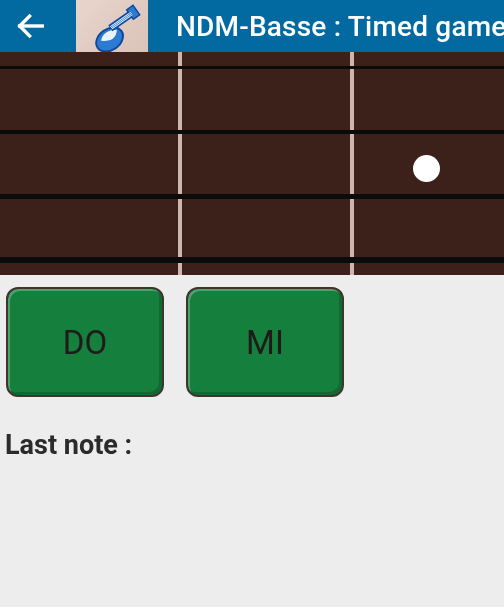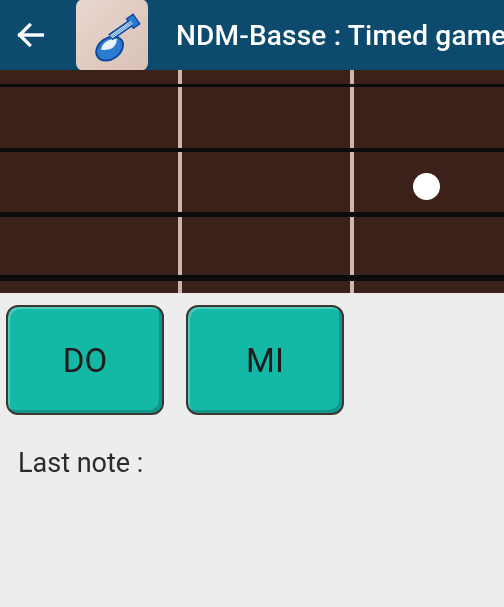--- a/index.html
+++ b/index.html
@@ -1,19 +1,19 @@
 <!DOCTYPE html>
 <html><head>
 <meta charset="utf-8">
 <style>
   * { box-sizing: border-box; margin: 0; padding: 0; }
   html, body { width: 504px; height: 607px; overflow: hidden; font-family: Roboto, Arial, sans-serif; background: #ededed; }
   .header {
-    background: #0c4a6e;
-    height: 70px;
+    background: #0369a1;
+    height: 52px;
     display: flex;
     align-items: center;
     padding-left: 14px;
     gap: 28px;
     color: #fff;
   }
   .back-btn {
     width: 40px; height: 40px;
     display: flex; align-items: center; justify-content: center;
     cursor: pointer;
@@ -56,35 +56,35 @@
     background: #ffffff;
   }
   .buttons {
     display: flex;
     gap: 22px;
     padding: 12px 6px 0 6px;
   }
   .note-btn {
     width: 158px;
     height: 110px;
-    background: #14b8a6;
+    background: #15803d;
     border: 2px solid #3d362f;
     border-radius: 12px;
     box-shadow: inset -3px -3px 0 rgba(0,0,0,0.18), inset 2px 2px 0 rgba(255,255,255,0.25);
     display: flex; align-items: center; justify-content: center;
     font-size: 33px;
     font-weight: 400;
     color: #201a19;
     cursor: pointer;
     flex-shrink: 0;
   }
   .lastnote {
-    padding: 32px 0 0 18px;
+    padding: 32px 0 0 5px;
     font-size: 27px;
-    font-weight: 400;
+    font-weight: 700;
     color: #2b2b2b;
   }
 </style>
 </head>
 <body>
 
 <div class="header">
   <div class="back-btn">
     <svg width="34" height="34" viewBox="0 0 24 24" fill="none" stroke="#ffffff" stroke-width="2.4" stroke-linecap="square">
       <line x1="20" y1="12" x2="4" y2="12"></line>

